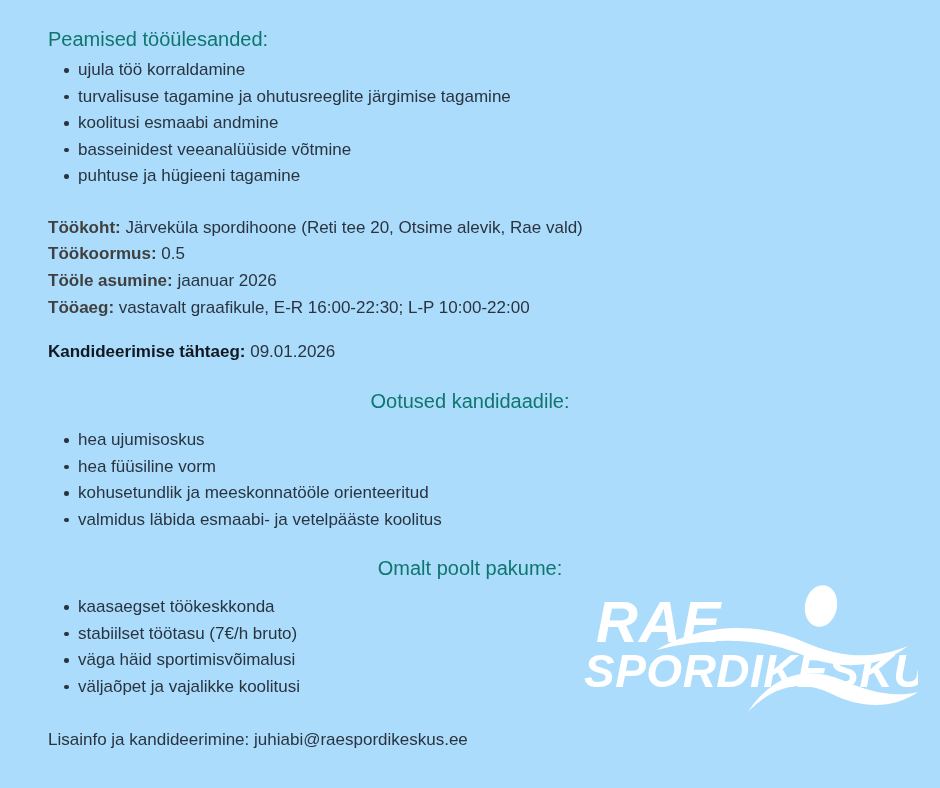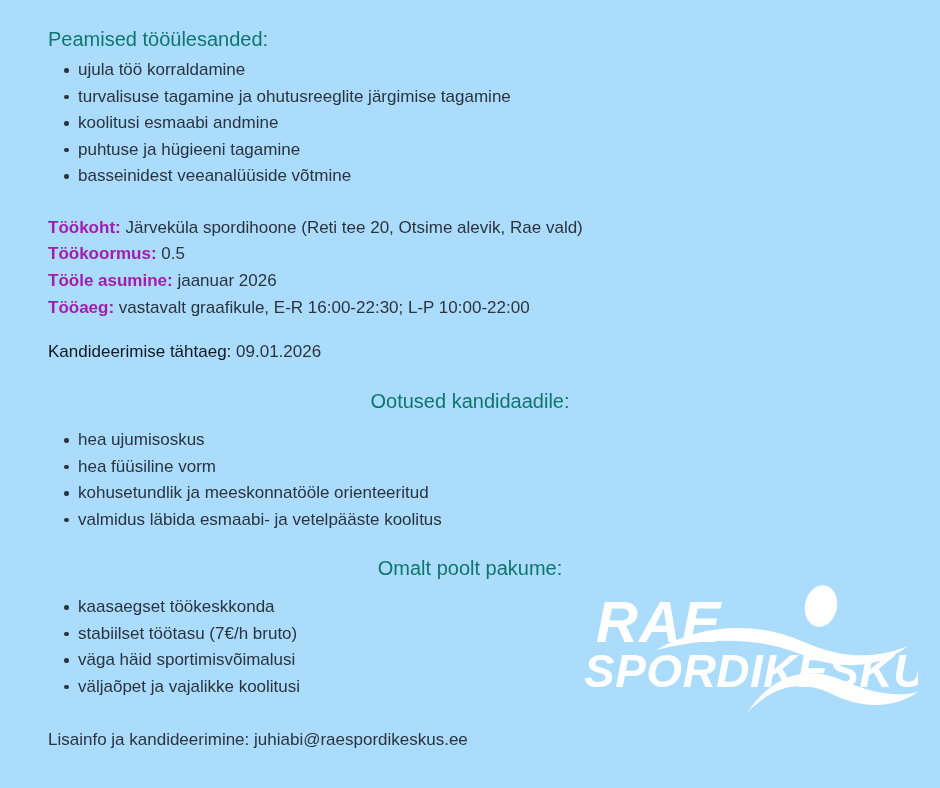--- a/index.html
+++ b/index.html
@@ -89,30 +89,30 @@
   .details {
     margin-top: 25px;
   }
   .details .row {
     font-size: 17px;
     line-height: 1.57;
     color: #2a3440;
   }
   .details .row .lbl {
     font-weight: 700;
-    color: #a21caf;
+    color: #404040;
   }
   .details .deadline {
     margin-top: 18px;
     font-size: 17px;
     line-height: 1.57;
     color: #2a3440;
   }
   .details .deadline .lbl {
-    font-weight: 400;
+    font-weight: 700;
     color: #101820;
   }
 
   
   .footer-contact {
     position: absolute;
     left: 48px;
     bottom: 36px;
     font-size: 17px;
     font-weight: 400;
@@ -147,22 +147,22 @@
 
 <div class="poster">
 
 
   <div>
     <div class="section-heading">Peamised tööülesanded:</div>
     <ul class="bullets">
       <li>ujula töö korraldamine</li>
       <li>turvalisuse tagamine ja ohutusreeglite järgimise tagamine</li>
       <li>koolitusi esmaabi andmine</li>
+      <li>basseinidest veeanalüüside võtmine</li>
       <li>puhtuse ja hügieeni tagamine</li>
-      <li>basseinidest veeanalüüside võtmine</li>
     </ul>
   </div>
 
   <div class="details">
     <div class="row">
       <span class="lbl">Töökoht:</span>
       <span>Järveküla spordihoone (Reti tee 20, Otsime alevik, Rae vald)</span>
     </div>
     <div class="row">
       <span class="lbl">Töökoormus:</span>

